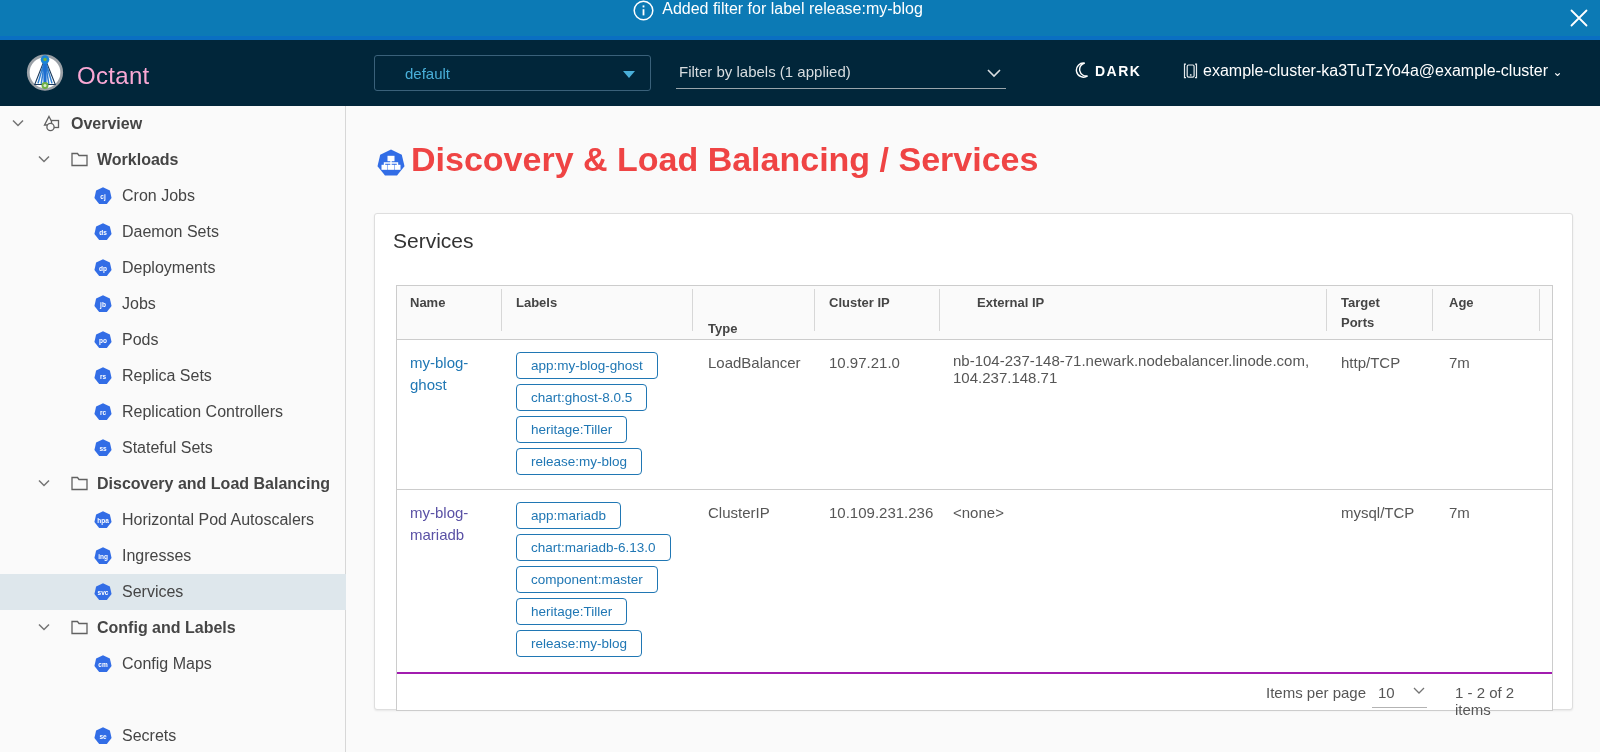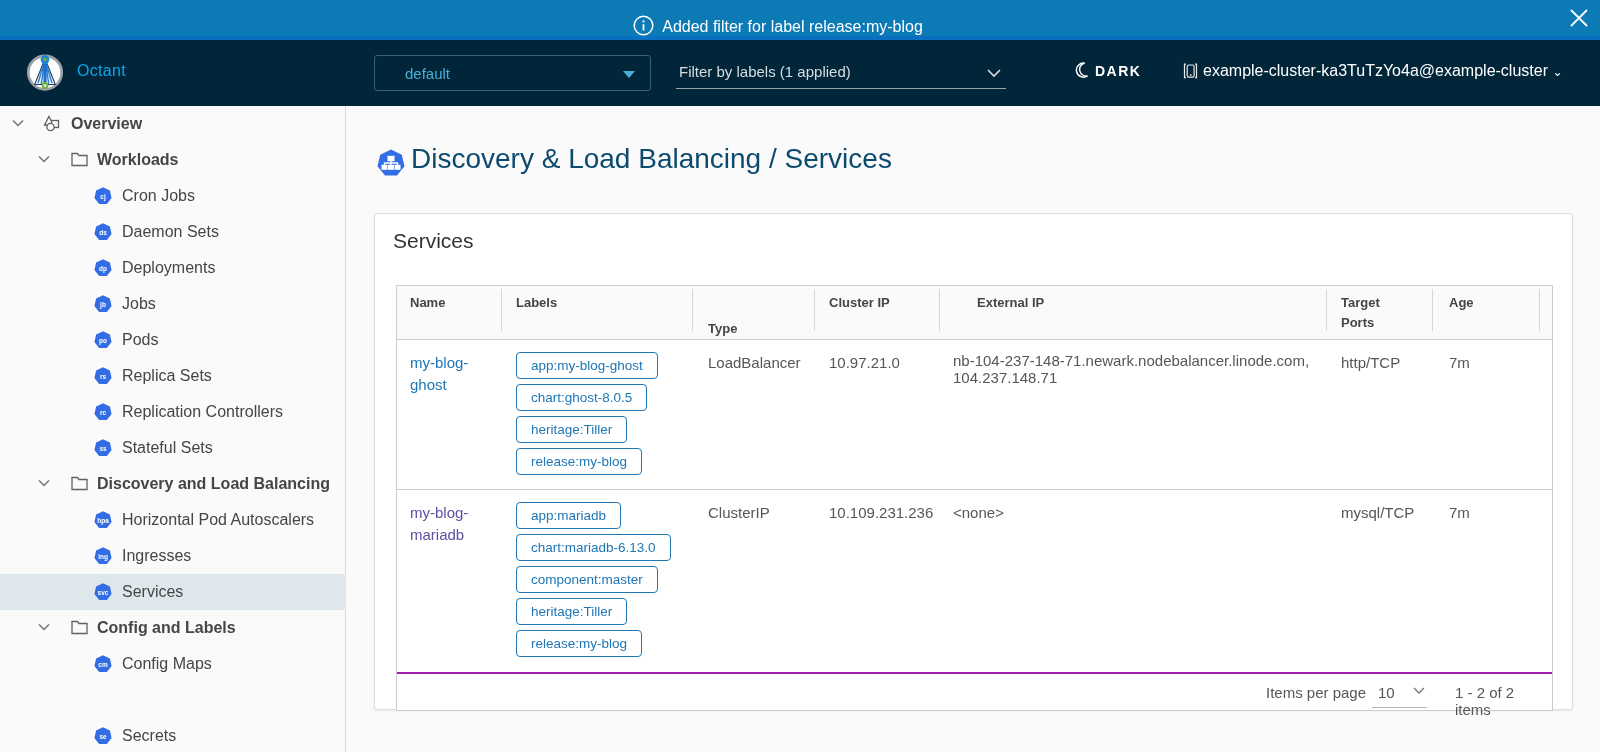--- a/index.html
+++ b/index.html
@@ -1,47 +1,47 @@
 <!DOCTYPE html>
 <html><head>
 <meta charset="utf-8">
 <style>
 * { margin:0; padding:0; box-sizing:border-box; }
 html,body { width:1600px; height:752px; font-family:"Liberation Sans", sans-serif; background:#fafafa; overflow:hidden; }
 
 .alert { position:absolute; left:0; top:0; width:1600px; height:36px; background:#0c7ab5; color:#fff; }
 .alert-strip { position:absolute; left:0; top:36px; width:1600px; height:4px; background:#0a6fc2; }
-.alert-inner { position:absolute; left:0; top:0; width:1556px; height:36px; display:flex; align-items:flex-end; justify-content:center; font-size:16px; }
+.alert-inner { position:absolute; left:0; top:0; width:1556px; height:36px; display:flex; align-items:flex-start; justify-content:center; font-size:16px; }
 .alert-inner svg { margin-right:8px; }
 .alert-close { position:absolute; right:11px; top:8px; }
 
 .header { position:absolute; left:0; top:40px; width:1600px; height:66px; background:#01263a; color:#fff; }
 .logo { position:absolute; left:25px; top:12px; }
-.brand { position:absolute; left:77px; top:22px; font-size:16px; color:#0ea5e9; letter-spacing:0.3px; }
+.brand { position:absolute; left:77px; top:22px; font-size:24px; color:#f9a8d4; letter-spacing:0.3px; }
 .ns-select { position:absolute; left:374px; top:15px; width:277px; height:36px; border:1px solid #3a617a; border-radius:3px; color:#49afd9; font-size:15px; }
 .ns-select .txt { position:absolute; left:30px; top:9px; }
 .ns-select .car { position:absolute; right:15px; top:15px; width:0; height:0; border-left:6px solid transparent; border-right:6px solid transparent; border-top:7px solid #49afd9; }
 .filter { position:absolute; left:676px; top:15px; width:330px; height:34px; border-bottom:1px solid #9aa5ab; color:#d8dde0; font-size:15px; }
 .filter .txt { position:absolute; left:3px; top:8px; }
 .filter svg { position:absolute; right:4px; top:10px; }
 .dark-toggle { position:absolute; left:1070px; top:22px; color:#fff; }
 .dark-toggle .lbl { position:absolute; left:25px; top:1px; font-size:14px; font-weight:bold; letter-spacing:1.5px; }
 .cluster { position:absolute; left:1177px; top:21px; color:#fff; font-size:16px; }
 .cluster .txt { position:absolute; left:26px; top:1px; white-space:nowrap; }
 
 .sidebar { position:absolute; left:0; top:106px; width:346px; height:646px; background:#fafafa; border-right:1px solid #d7d7d7; }
 .nav-row { position:absolute; left:0; width:346px; height:36px; font-size:16px; color:#454545; }
 .nav-row .caret { position:absolute; top:13px; }
 .nav-row .txt { position:absolute; top:9px; white-space:nowrap; }
 .nav-row.grp .txt { font-weight:bold; color:#454545; }
 .nav-row.sel { background:#dee7ec; }
 .kicon { position:absolute; top:9px; }
 
 .main { position:absolute; left:346px; top:106px; width:1254px; height:646px; background:#fafafa; }
-.title { position:absolute; left:65px; top:33px; font-size:28px; font-weight:400; color:#0c4a6e; letter-spacing:0px; line-height:40px; }
+.title { position:absolute; left:65px; top:33px; font-size:34px; font-weight:700; color:#ef4444; letter-spacing:0px; line-height:40px; }
 .title-icon { position:absolute; left:30px; top:43px; }
 .card { position:absolute; left:28px; top:107px; width:1199px; height:497px; background:#fff; border:1px solid #dedede; border-radius:3px; box-shadow:0 1px 2px rgba(0,0,0,0.08); }
 .card-title { position:absolute; left:18px; top:15px; font-size:21px; font-weight:400; color:#333; }
 
 .dg { position:absolute; left:21px; top:71px; width:1157px; height:426px; border:1px solid #cccccc;text-decoration:underline; }
 .dg-head { position:absolute; left:0; top:0; width:1155px; height:54px; background:#fafafa; border-bottom:1px solid #cccccc; }
 .dg-head .col { position:absolute; top:7px; font-size:13px; font-weight:bold; color:#454545; line-height:20px; }
 .dg-sep { position:absolute; top:3px; width:1px; height:42px; background:#d7d7d7; }
 .dg-row { position:absolute; left:0; width:1155px; background:#fff; font-size:15px; color:#565656; }
 .cell { position:absolute; top:12px; line-height:22px; }

